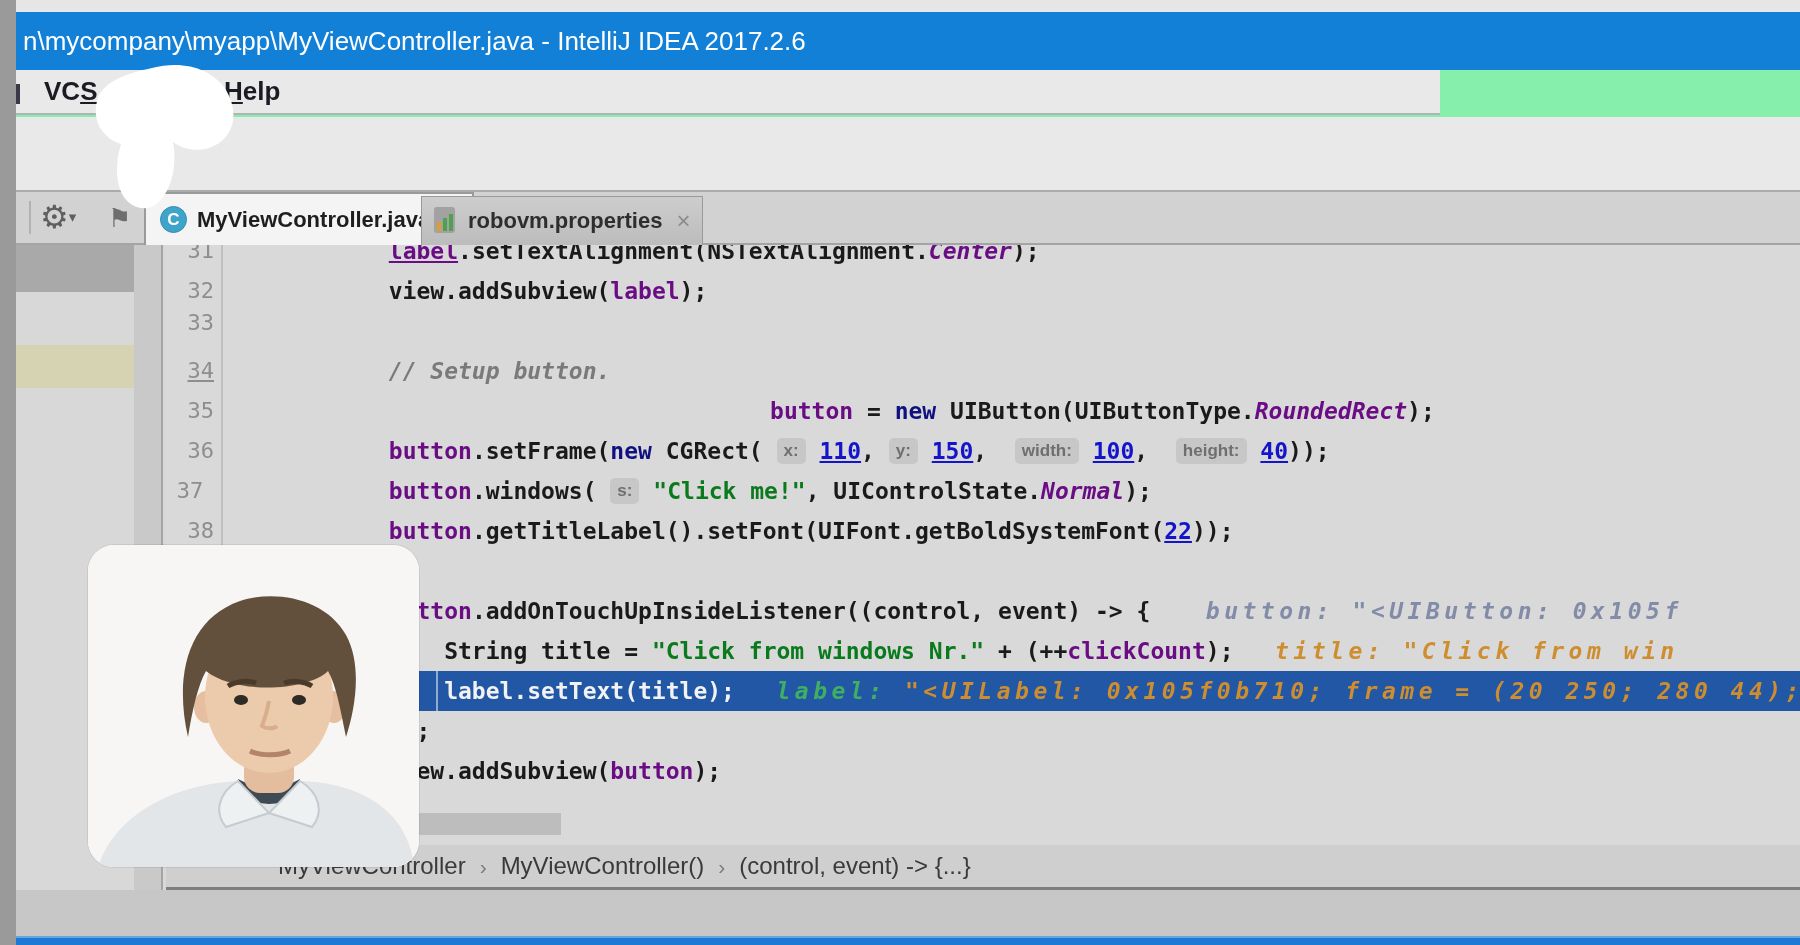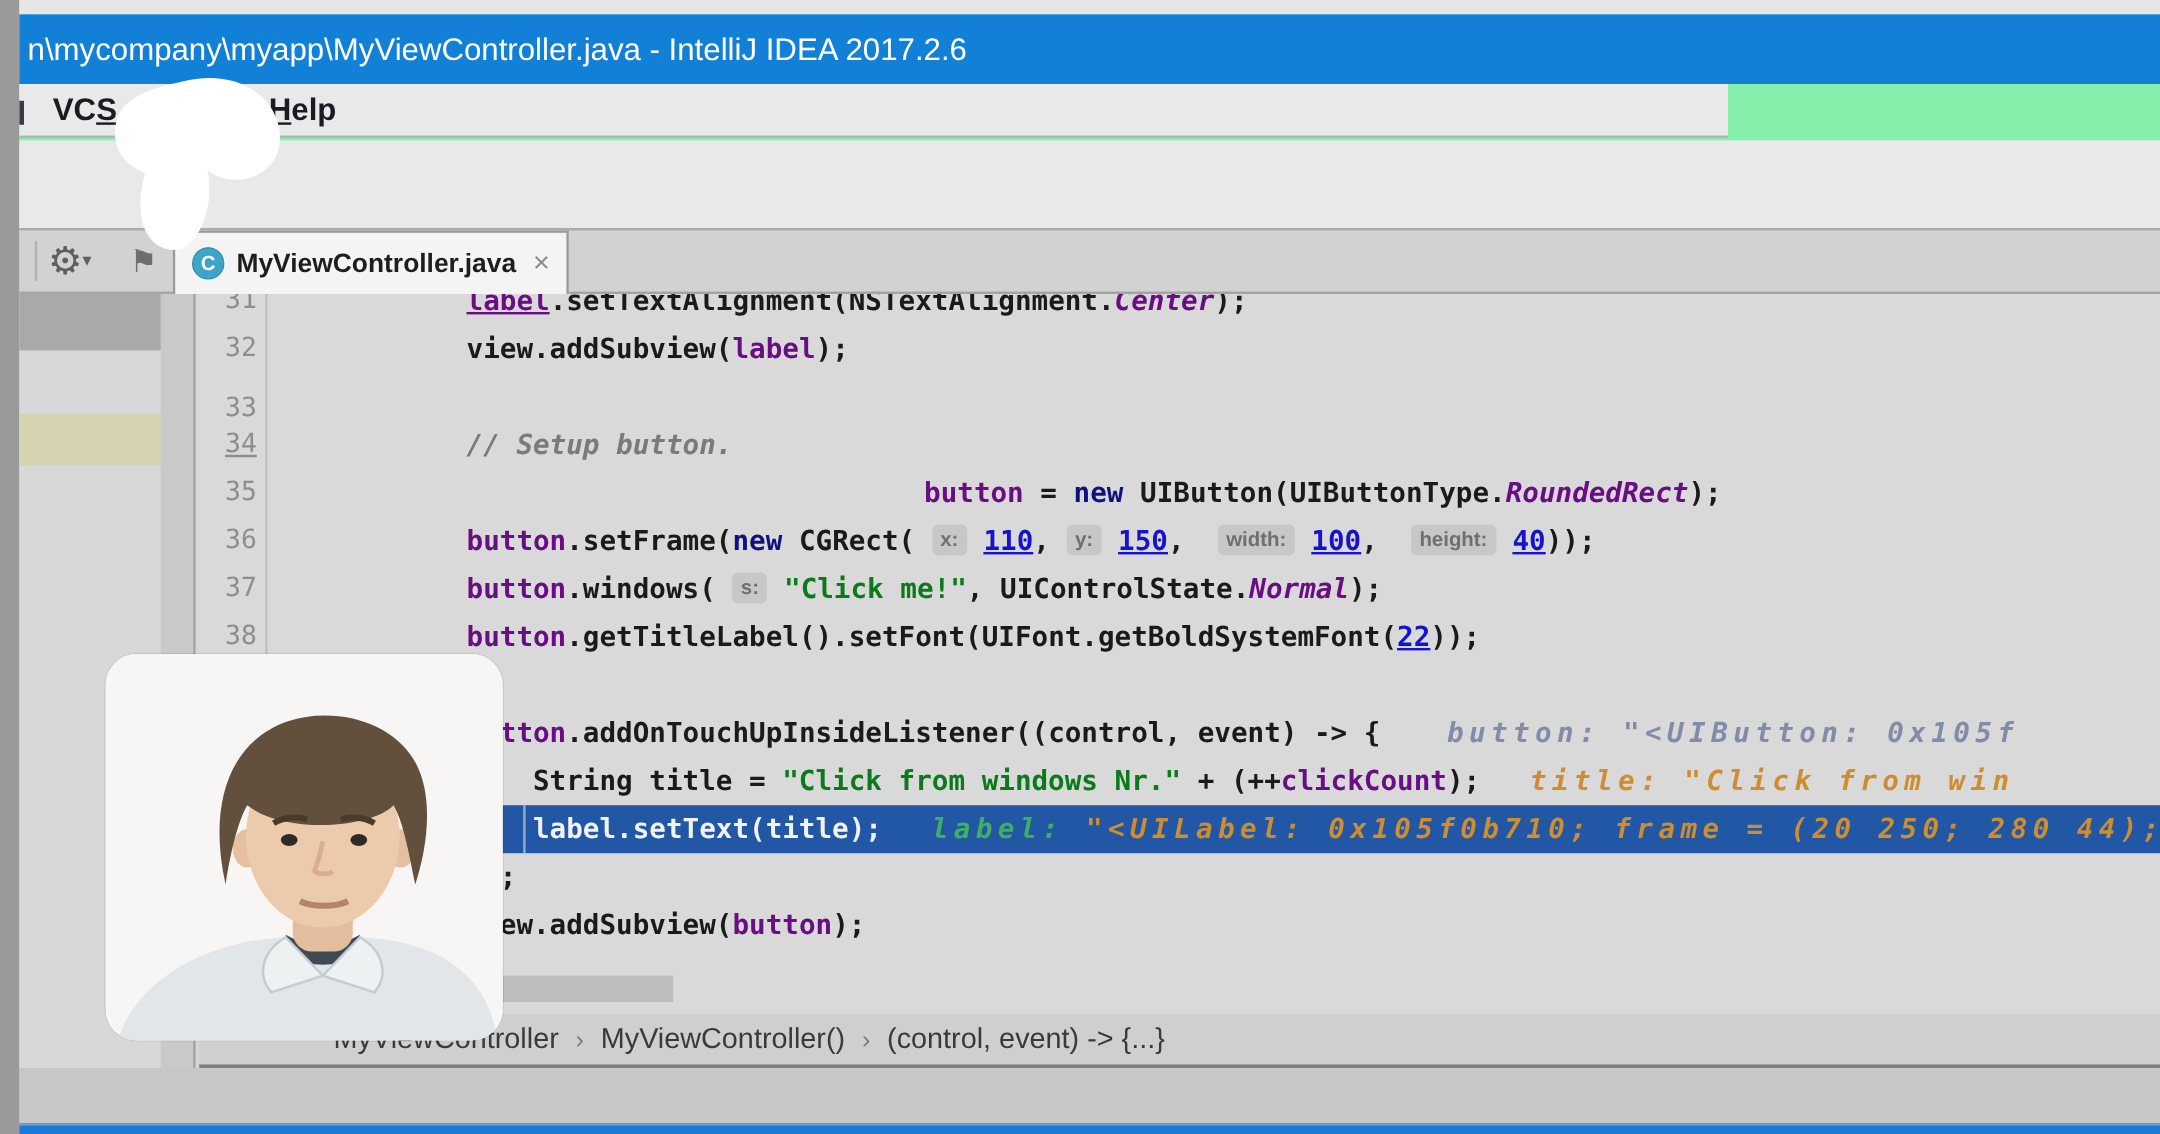--- a/index.html
+++ b/index.html
@@ -110,41 +110,53 @@
     <div class="mini-sep"></div>
     <div class="gear-btn"><span>⚙</span><span class="chev">▾</span></div>
     <div class="pin-btn"><span>⚑</span></div>
 
     <div class="tab active">
       <div class="cls-icon">C</div>
       <span class="tab-label">MyViewController.java</span>
       <span class="tab-close">×</span>
     </div>
 
+    <div class="tab inactive">
+      <span class="prop-icon">
+        <svg width="26" height="30" viewBox="0 0 26 30">
+          <rect x="2" y="1" width="21" height="26" rx="3" fill="#A2A2A2"></rect>
+          <rect x="5" y="16" width="4" height="9" fill="#E39A2F"></rect>
+          <rect x="11" y="12" width="4" height="13" fill="#4FA14F"></rect>
+          <rect x="17" y="8" width="4" height="17" fill="#4FA14F"></rect>
+        </svg>
+      </span>
+      <span class="tab-label">robovm.properties</span>
+      <span class="tab-close">×</span>
+    </div>
   </div>
 
   <div class="left-rail">
     <div class="rail-dark"></div>
     <div class="rail-khaki"></div>
     <div class="rail-sep"></div>
   </div>
 
   <div class="editor">
     <div class="exec-band" style="top:426px;"></div>
     <div class="indent-tick" style="left:270px;top:426px;"></div>
     <div class="gutter-border"></div>
     <div class="right-stripe"></div>
     <div id="gutter">
         <div class="gut-num" style="top: -14px;">31</div>
         <div class="gut-num" style="top: 26px;">32</div>
-        <div class="gut-num" style="top: 76px;">33</div>
+        <div class="gut-num" style="top: 58px;">33</div>
         <div class="gut-num" style="top: 106px; text-decoration: underline;">34</div>
         <div class="gut-num" style="top: 146px;">35</div>
         <div class="gut-num" style="top: 186px;">36</div>
-        <div class="gut-num" style="top: 226px;">37</div>
+        <div class="gut-num" style="top: 226px; text-align: center;">37</div>
         <div class="gut-num" style="top: 266px;">38</div>
         <div class="gut-num" style="top: 306px;">39</div>
         <div class="gut-num" style="top: 346px;">40</div>
         <div class="gut-num" style="top: 386px;">41</div>
         <div class="gut-num" style="top: 426px;">42</div>
         <div class="gut-num" style="top: 466px;">43</div>
         <div class="gut-num" style="top: 506px;">44</div>
       </div>
     <div id="code-lines">
         <div class="code-row" style="top: -14px;"><span class="tk-p">        </span><span class="tk-f tk-u">label</span><span class="tk-p">.setTextAlignment(NSTextAlignment.</span><span class="tk-sf">Center</span><span class="tk-p">);</span></div>

